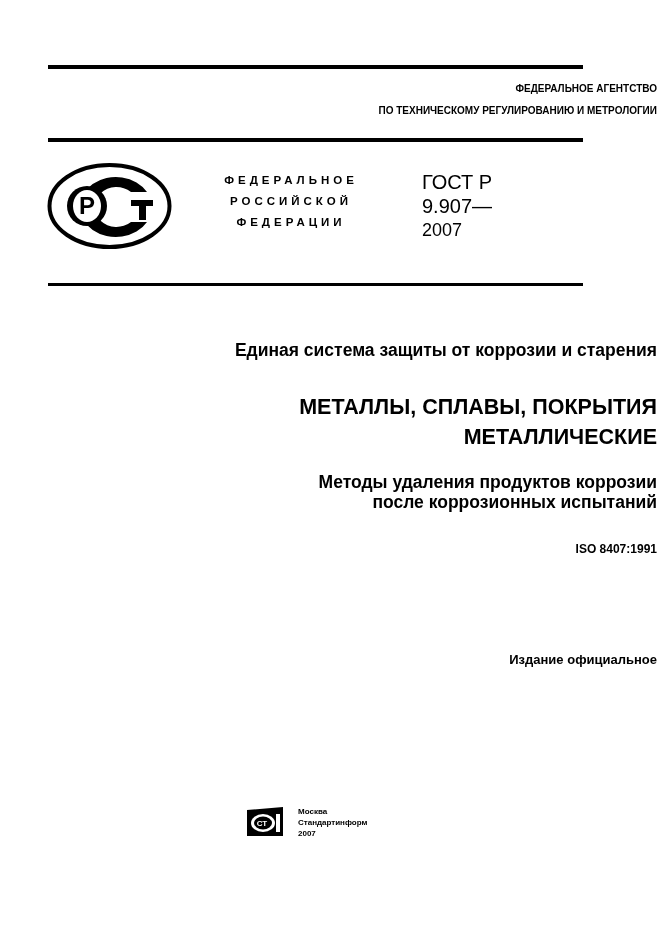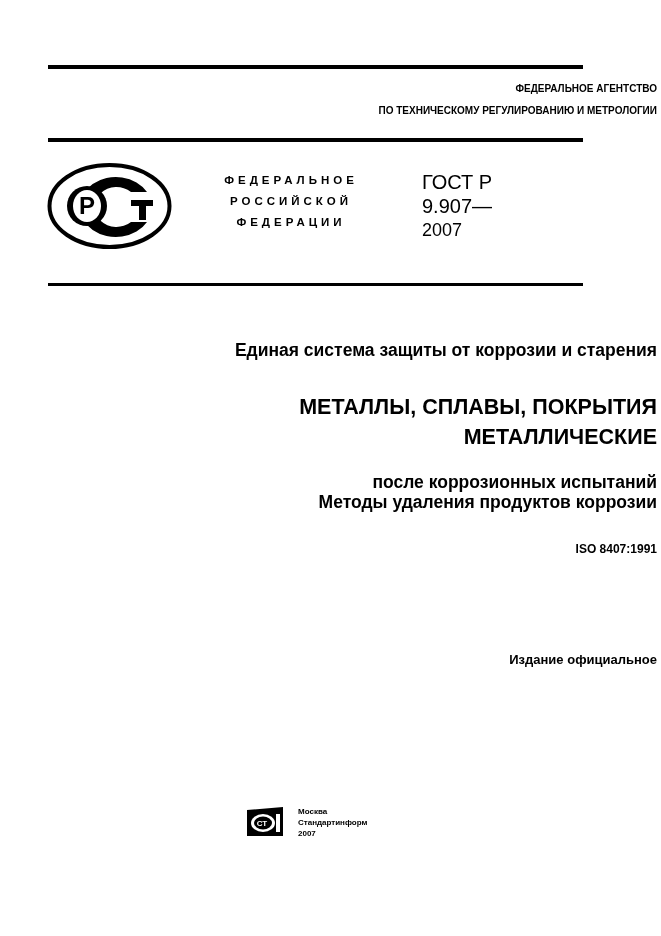--- a/index.html
+++ b/index.html
@@ -56,22 +56,22 @@
 <div class="rule" style="top:283px;height:3px;"></div>
 
 <div class="center series">Единая система защиты от коррозии и старения</div>
 
 <div class="center title">
   <div>МЕТАЛЛЫ, СПЛАВЫ, ПОКРЫТИЯ</div>
   <div>МЕТАЛЛИЧЕСКИЕ</div>
 </div>
 
 <div class="center subtitle">
+  <div>Методы удаления продуктов коррозии</div>
   <div>после коррозионных испытаний</div>
-  <div>Методы удаления продуктов коррозии</div>
 </div>
 
 <div class="center iso">
   <div>ISO 8407:1991</div>
 </div>
 
 <div class="center edition">Издание официальное</div>
 
 <div style="position:absolute;left:245px;top:806px;width:40px;height:32px;">
   <svg width="40" height="32" viewBox="0 0 40 32">

